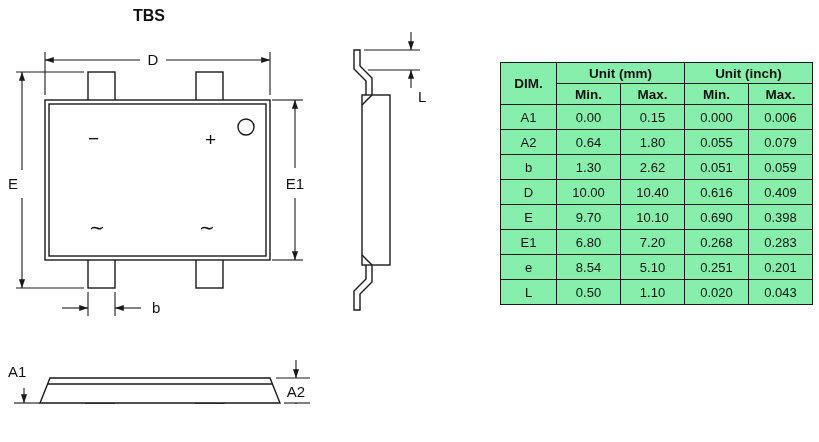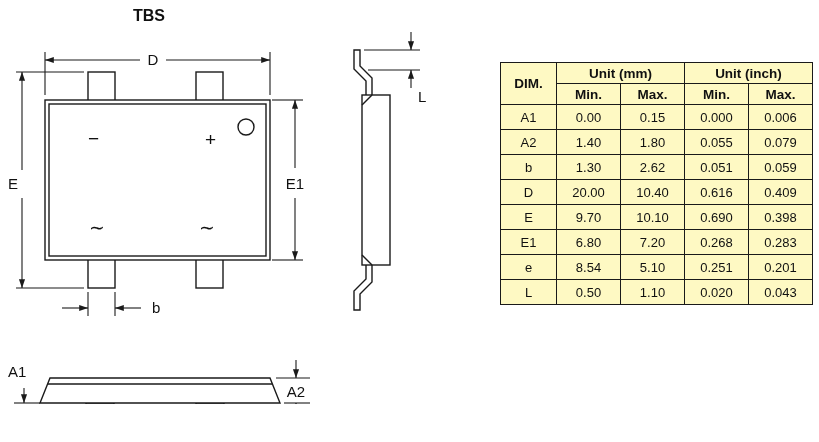--- a/index.html
+++ b/index.html
@@ -15,21 +15,21 @@
     font-family:"Liberation Sans",sans-serif;
     fill:#111111;
     stroke:none;
   }
   .t-title{font-size:16px;font-weight:bold;}
   .t-dim{font-size:15px;}
   .t-sym{font-size:19px;}
   .dim-table{
     position:absolute;left:500px;top:62px;
     border-collapse:collapse;
-    background:#fef9c3;
+    background:#86efac;
     table-layout:fixed;
   }
   .dim-table th,.dim-table td{
     border:1px solid #1a1a1a;
     text-align:center;
     vertical-align:middle;
     padding:0;
     color:#111111;
   }
   .dim-table th{font-size:13.5px;font-weight:bold;}
@@ -164,35 +164,35 @@
     <tbody>
       <tr>
         <td>A1</td>
         <td>0.00</td>
         <td>0.15</td>
         <td>0.000</td>
         <td>0.006</td>
       </tr>
       <tr>
         <td>A2</td>
-        <td>1.40</td>
+        <td>0.64</td>
         <td>1.80</td>
         <td>0.055</td>
         <td>0.079</td>
       </tr>
       <tr>
         <td>b</td>
         <td>1.30</td>
         <td>2.62</td>
         <td>0.051</td>
         <td>0.059</td>
       </tr>
       <tr>
         <td>D</td>
-        <td>20.00</td>
+        <td>10.00</td>
         <td>10.40</td>
         <td>0.616</td>
         <td>0.409</td>
       </tr>
       <tr>
         <td>E</td>
         <td>9.70</td>
         <td>10.10</td>
         <td>0.690</td>
         <td>0.398</td>

